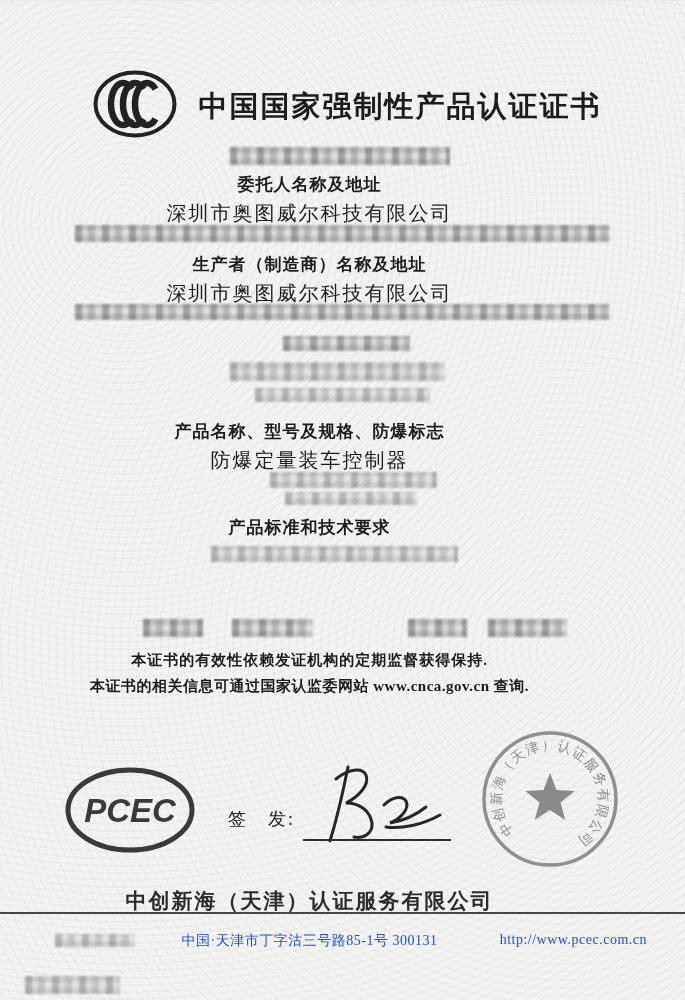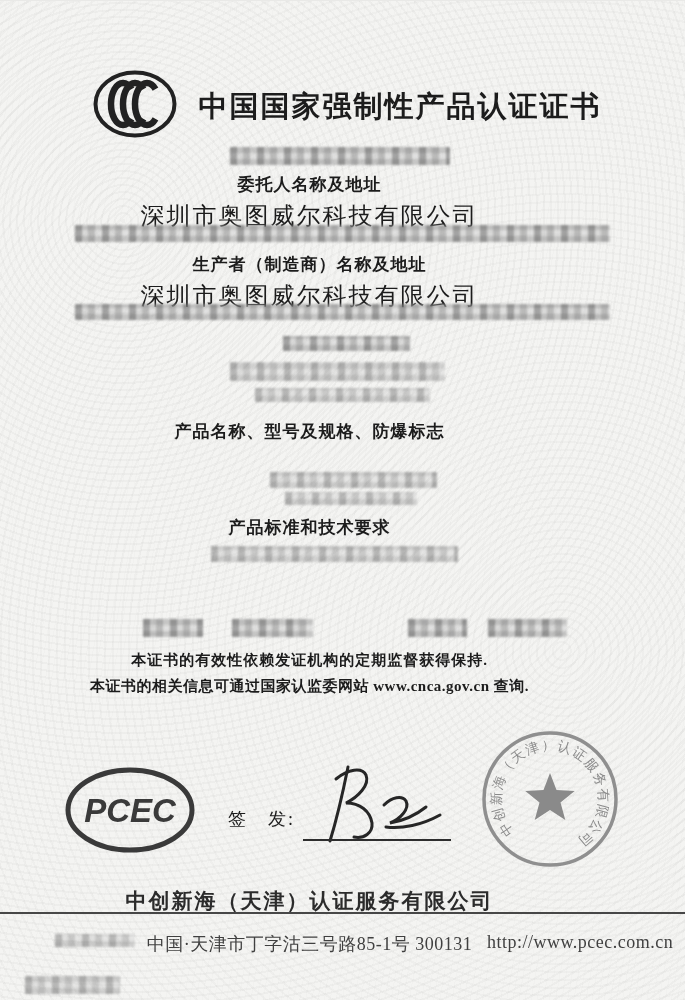--- a/index.html
+++ b/index.html
@@ -16,42 +16,42 @@
   .page::before{
     content:"";position:absolute;inset:0;pointer-events:none;
     background:
       repeating-radial-gradient(circle at 18% 22%, rgba(190,190,188,.12) 0 2px, rgba(255,255,255,0) 2px 7px),
       repeating-radial-gradient(circle at 82% 65%, rgba(190,190,188,.10) 0 2px, rgba(255,255,255,0) 2px 8px),
       repeating-linear-gradient(100deg, rgba(205,205,203,.08) 0 1px, rgba(255,255,255,0) 1px 6px);
   }
   .abs{position:absolute;}
   .ctr{left:0;width:619px;text-align:center;}
   .label{font-weight:bold;font-size:17px;letter-spacing:1px;}
-  .value{font-size:24px;letter-spacing:2px;font-family:Liberation Mono, monospace;}
+  .value{font-size:20px;letter-spacing:2px;font-family:Liberation Mono, monospace;}
   .note-bold{font-weight:bold;font-size:15px;letter-spacing:1px;}
   .note{font-size:15px;letter-spacing:.5px;font-weight:bold;}
   .title{
     font-size:29px;font-weight:bold;letter-spacing:2px;
     font-family:"Liberation Serif","DejaVu Serif",serif;
   }
   .mosaic{
     position:absolute;border-radius:1px;
     background-image:
       repeating-linear-gradient(90deg, rgba(110,110,110,.55) 0 7px, rgba(195,195,195,.35) 7px 13px, rgba(145,145,145,.50) 13px 20px, rgba(215,215,215,.30) 20px 27px),
       repeating-linear-gradient(0deg, rgba(125,125,125,.45) 0 6px, rgba(205,205,205,.40) 6px 12px);
     filter:blur(1.1px);
   }
   .mosaic.light{opacity:.75;}
   .statement{font-weight:bold;font-size:17px;letter-spacing:.5px;}
   .issuer{
     font-family:"Liberation Sans","DejaVu Sans",sans-serif;
     font-weight:bold;font-size:21px;letter-spacing:2px;color:#2b2b2b;
   }
   .rule{position:absolute;left:0;top:911px;width:685px;height:2px;background:#474747;}
-  .footer-text{font-size:18px;color:#404040;letter-spacing:.5px;}
+  .footer-text{font-size:14px;color:#1d4ed8;letter-spacing:.5px;}
   .sign-label{font-size:18px;letter-spacing:2px;}
   .sig-line{position:absolute;left:303px;top:838px;width:148px;height:1.5px;background:#2e2e2e;}
   svg text{font-family:"Liberation Sans","DejaVu Sans",sans-serif;}
   .stamp-text-svg{font-family:"Liberation Serif","DejaVu Serif",serif;}
 </style>
 </head>
 <body>
 
 <div class="page">
 
@@ -72,20 +72,21 @@
 
   <div class="abs ctr label" style="top:252px;">生产者（制造商）名称及地址</div>
   <div class="abs ctr value" style="top:279px;">深圳市奥图威尔科技有限公司</div>
   <div class="mosaic" style="left:75px;top:303px;width:535px;height:16px;"></div>
 
   <div class="mosaic" style="left:283px;top:335px;width:127px;height:15px;"></div>
   <div class="mosaic light" style="left:230px;top:361px;width:215px;height:19px;"></div>
   <div class="mosaic light" style="left:255px;top:387px;width:175px;height:14px;"></div>
 
   <div class="abs ctr label" style="top:419px;">产品名称、型号及规格、防爆标志</div>
+  <div class="abs ctr value" style="top:446px;">防爆定量装车控制器</div>
   <div class="mosaic light" style="left:270px;top:471px;width:167px;height:16px;"></div>
   <div class="mosaic light" style="left:285px;top:491px;width:132px;height:13px;"></div>
 
   <div class="abs ctr label" style="top:515px;">产品标准和技术要求</div>
   <div class="mosaic light" style="left:211px;top:545px;width:247px;height:16px;"></div>
 
 
   <div class="mosaic" style="left:143px;top:618px;width:60px;height:18px;"></div>
   <div class="mosaic" style="left:232px;top:618px;width:81px;height:18px;"></div>
   <div class="mosaic" style="left:408px;top:618px;width:59px;height:18px;"></div>

